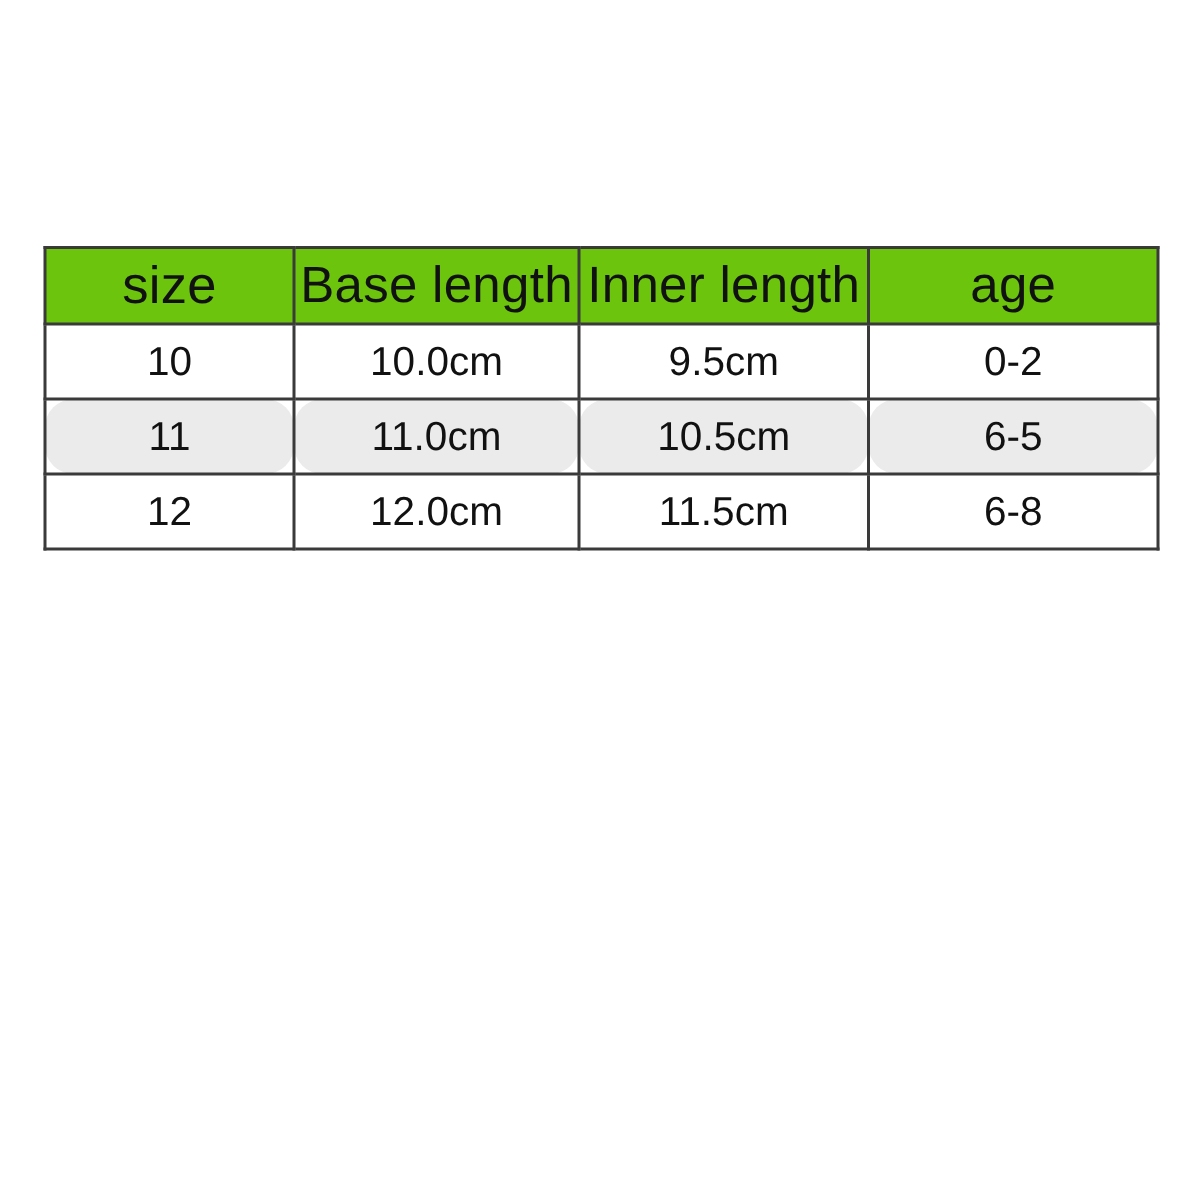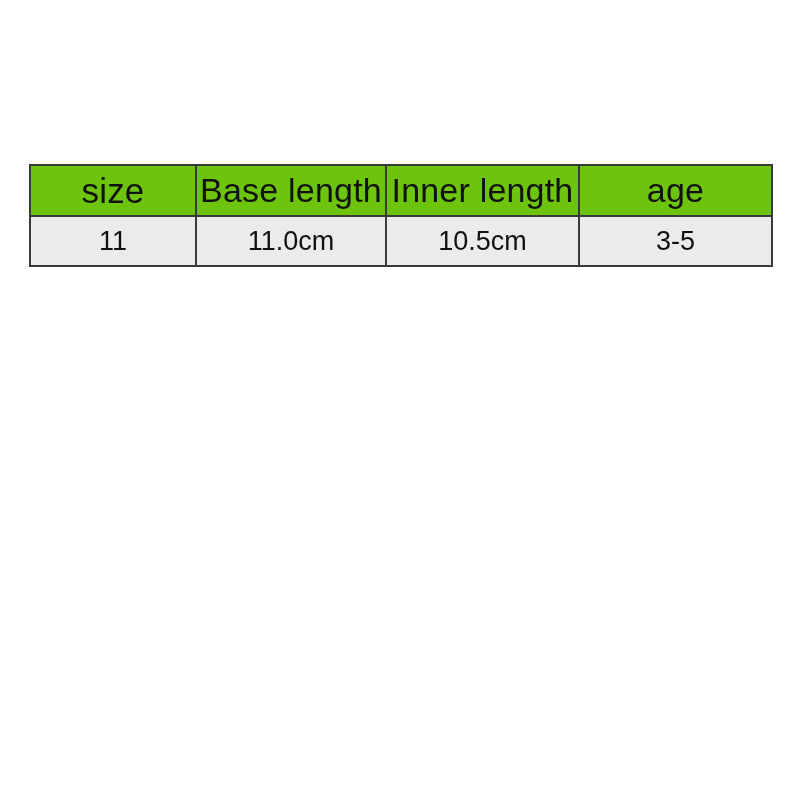--- a/index.html
+++ b/index.html
@@ -57,20 +57,21 @@
   }
 
   
   table.size-chart tbody td {
     height: 48px;
     font-size: 27px;
     background: #ffffff;
   }
   table.size-chart tbody tr.alt td {
     background: #ebebeb;
+    border-radius: 19px;
   }
 </style>
 </head>
 <body>
 
 <div id="size-chart-wrap">
   <table class="size-chart">
     <colgroup>
       <col class="col-size">
       <col class="col-base">
@@ -79,21 +80,33 @@
     </colgroup>
     <thead>
       <tr>
         <th class="head-size">size</th>
         <th>Base length</th>
         <th>Inner length</th>
         <th>age</th>
       </tr>
     </thead>
     <tbody>
+      <tr class="row">
+        <td>10</td>
+        <td>10.0cm</td>
+        <td>9.5cm</td>
+        <td>0-2</td>
+      </tr>
       <tr class="row alt">
         <td>11</td>
         <td>11.0cm</td>
         <td>10.5cm</td>
-        <td>3-5</td>
+        <td>6-5</td>
+      </tr>
+      <tr class="row">
+        <td>12</td>
+        <td>12.0cm</td>
+        <td>11.5cm</td>
+        <td>6-8</td>
       </tr>
     </tbody>
   </table>
 </div>
 
 </body></html>

